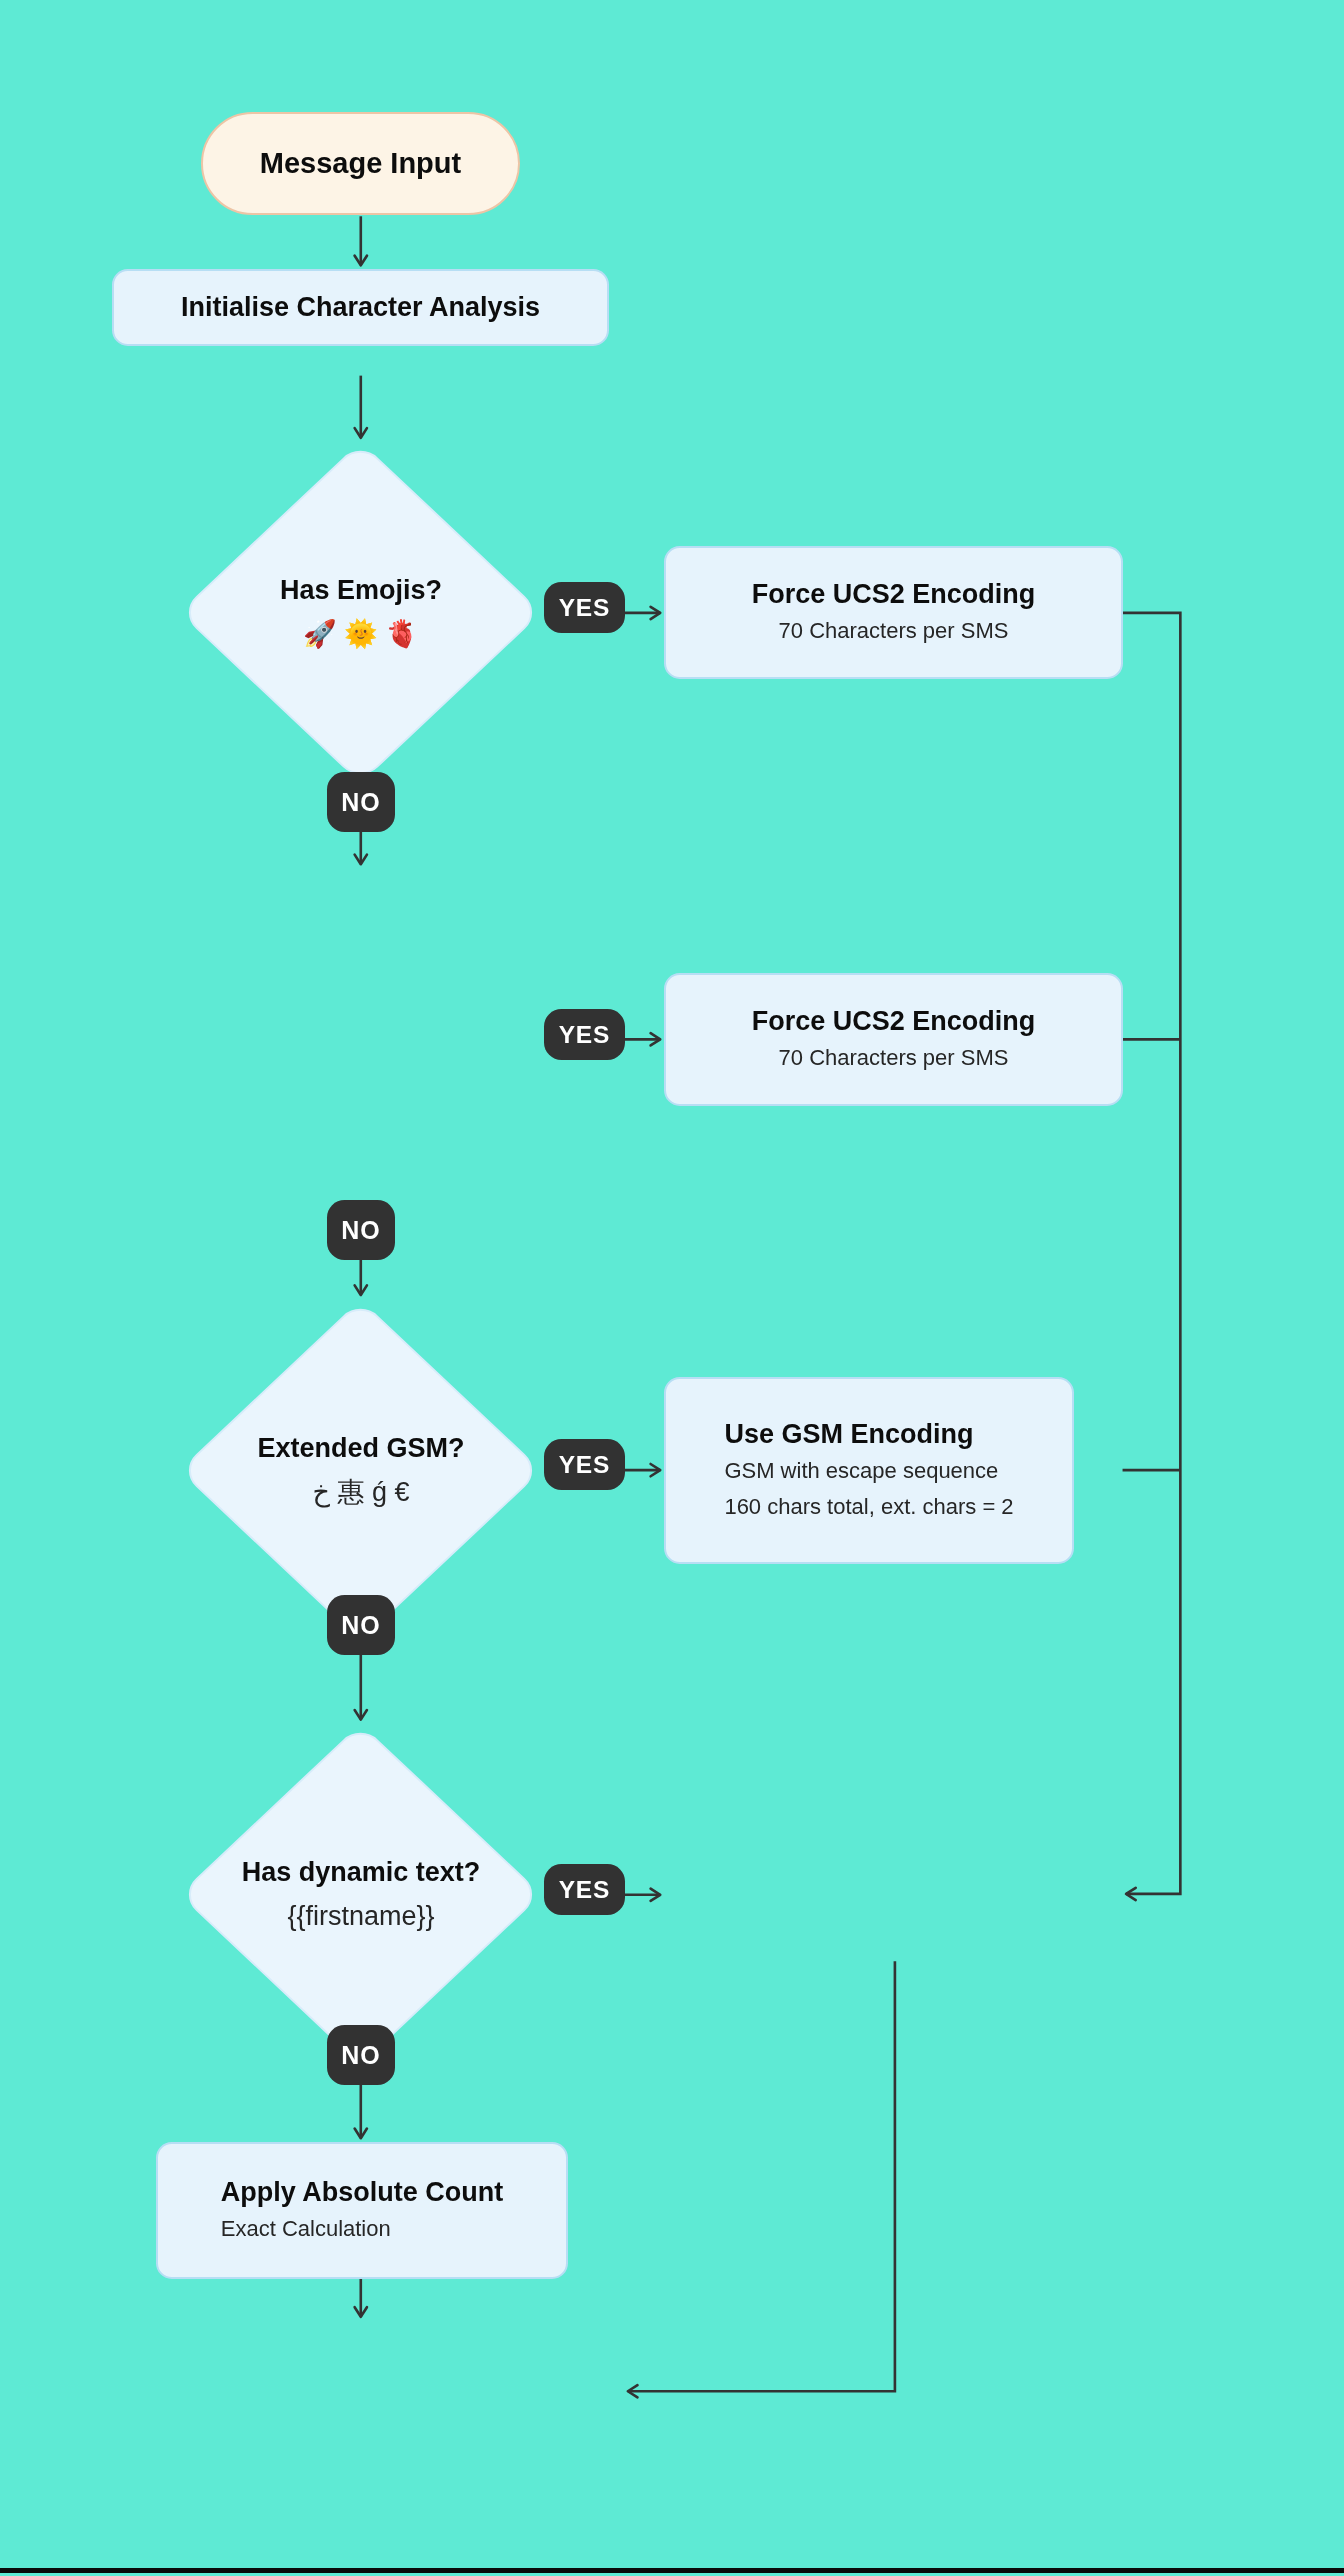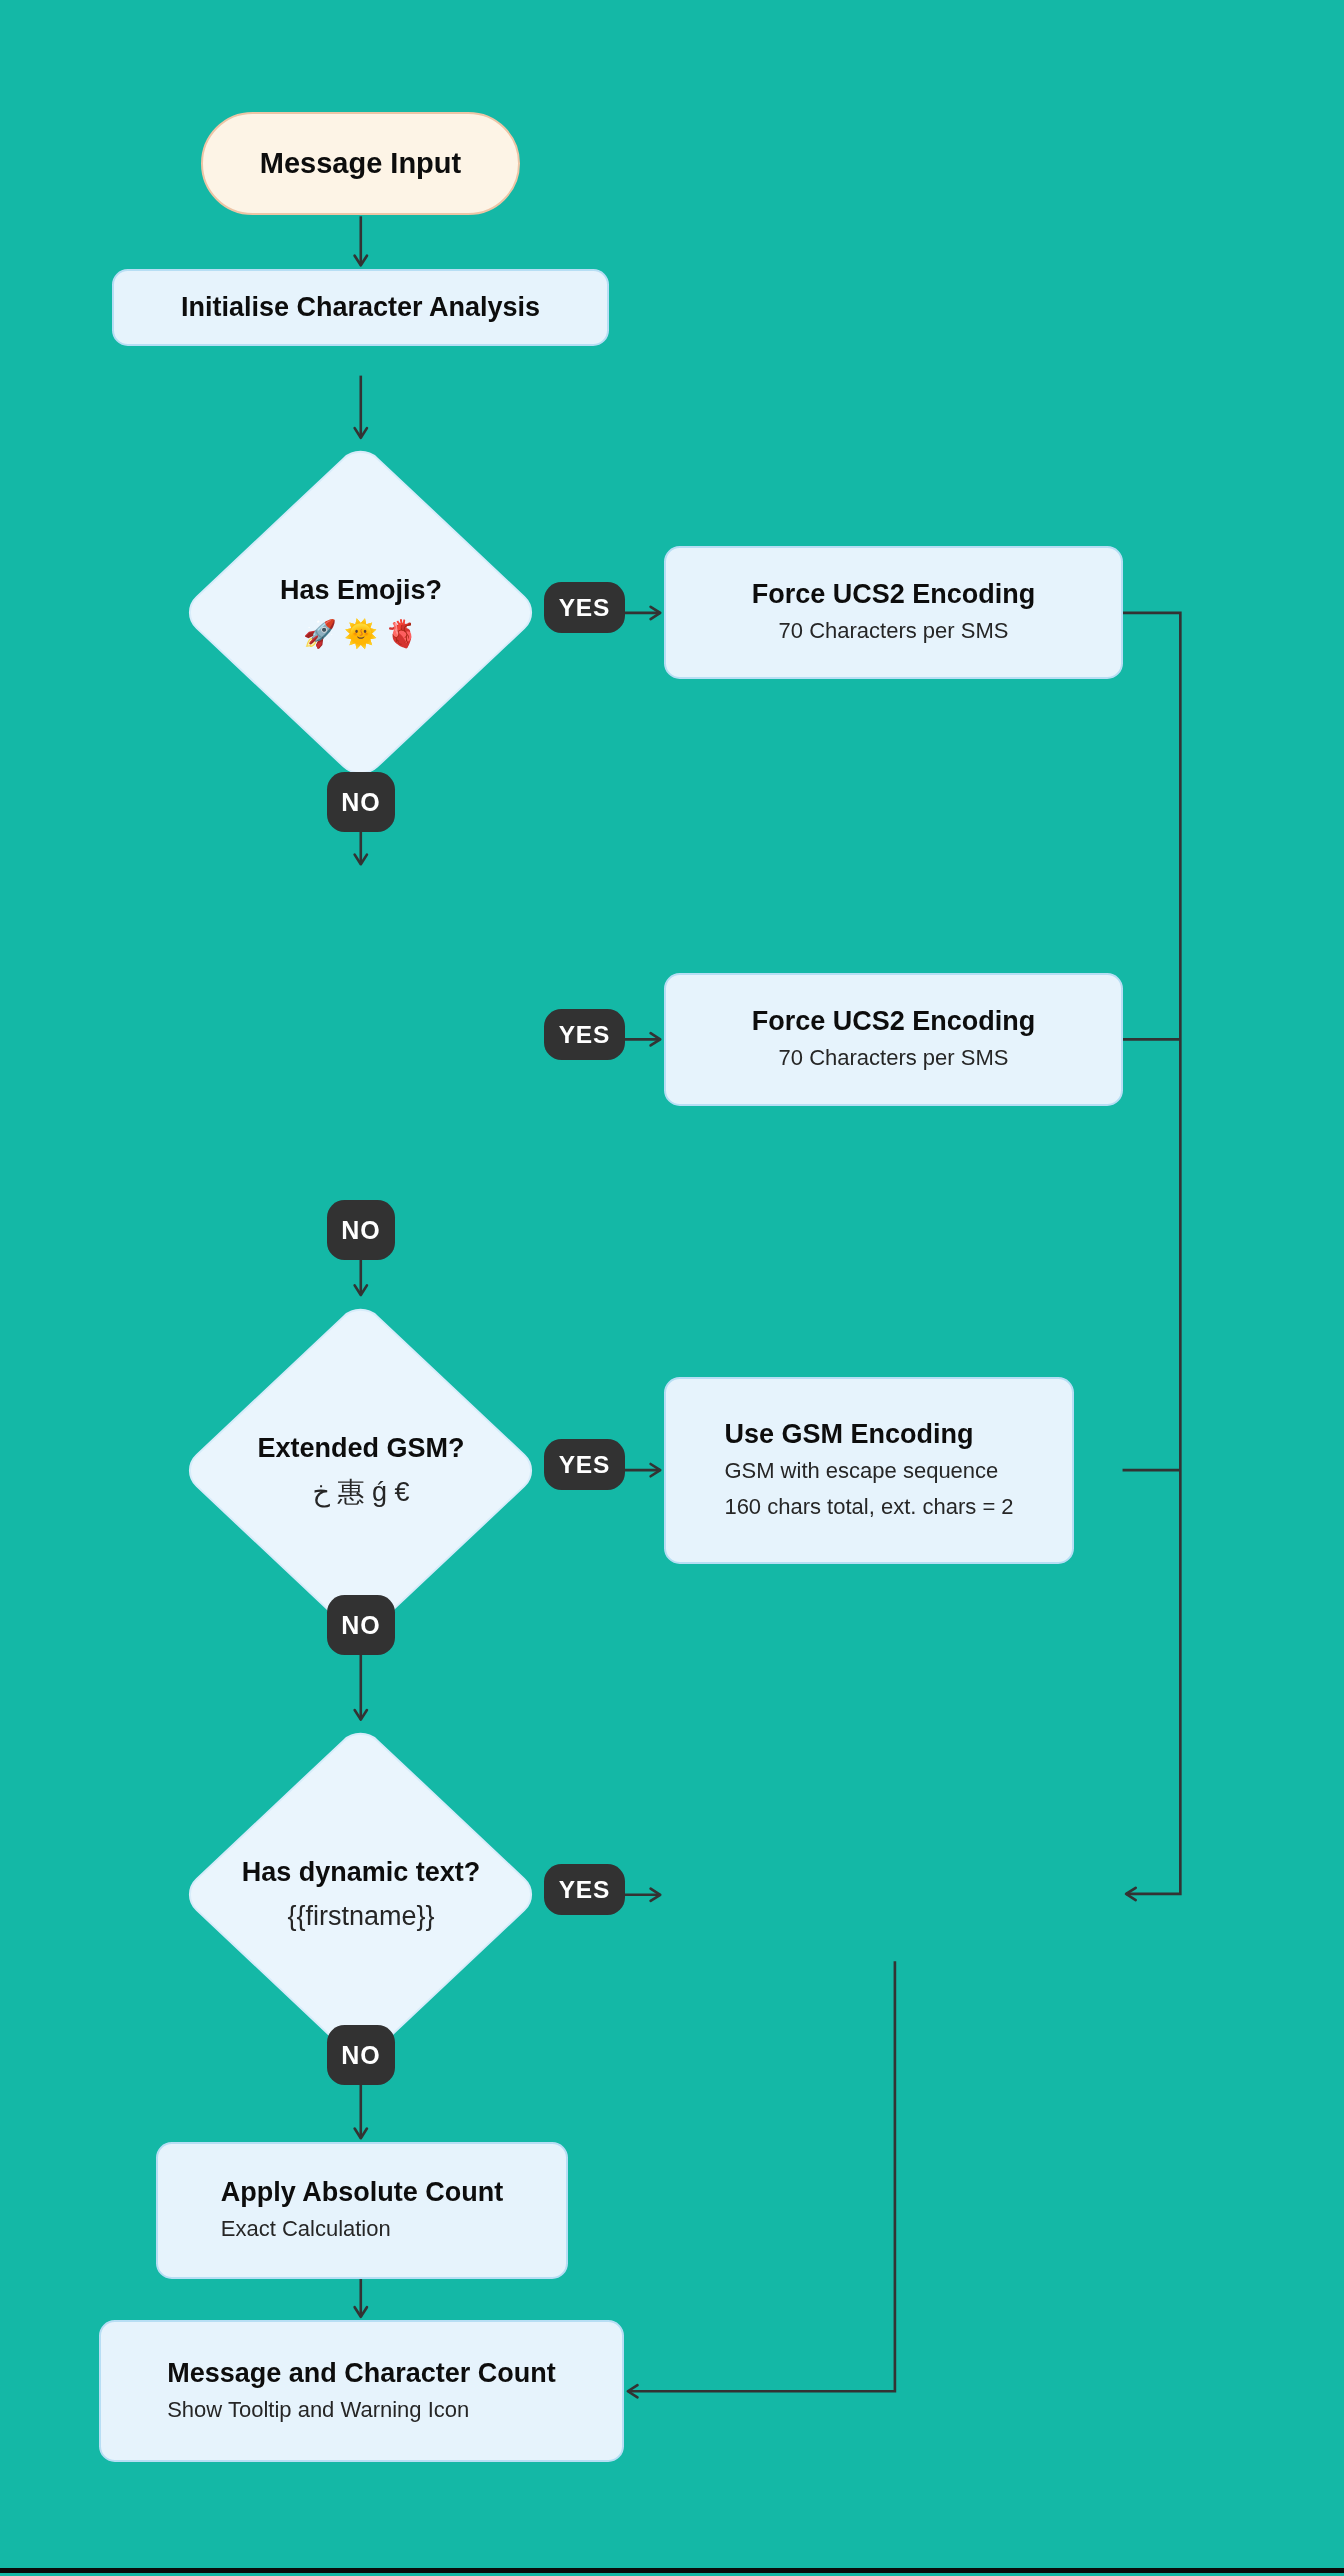--- a/index.html
+++ b/index.html
@@ -12,21 +12,21 @@
     --terminator-border:#edc5a6;
     --edge-pill:#323232;
     --edge-pill-text:#ffffff;
     --title:#0d0d0d;
     --sub:#262626;
   }
   html,body{margin:0;padding:0;background:#ffffff;}
   .canvas{
     position:relative;
     width:1345px;height:2576px;
-    background:#14b8a6;
+    background:#5eead4;
     font-family:"Liberation Sans", sans-serif;
     overflow:hidden;
   }
   svg.connectors{position:absolute;left:0;top:0;z-index:5;}
   svg.connectors path{stroke:var(--line);stroke-width:3;fill:none;}
 
   
   .terminator{
     position:absolute;left:201px;top:112px;width:319px;height:103px;
     background:var(--terminator-fill);
@@ -201,22 +201,16 @@
   </div>
 
 
   <div class="process align-left" style="left:156px;top:2142px;width:412px;height:137px;">
     <div class="inner">
       <div class="p-title">Apply Absolute Count</div>
       <div class="p-sub">Exact Calculation</div>
     </div>
   </div>
 
-  <div class="process align-left" style="left:99px;top:2320px;width:525px;height:142px;">
-    <div class="inner">
-      <div class="p-title">Message and Character Count</div>
-      <div class="p-sub">Show Tooltip and Warning Icon</div>
-    </div>
-  </div>
 
   <div class="bottom-rule"></div>
 </div>
 
 
 </body></html>

